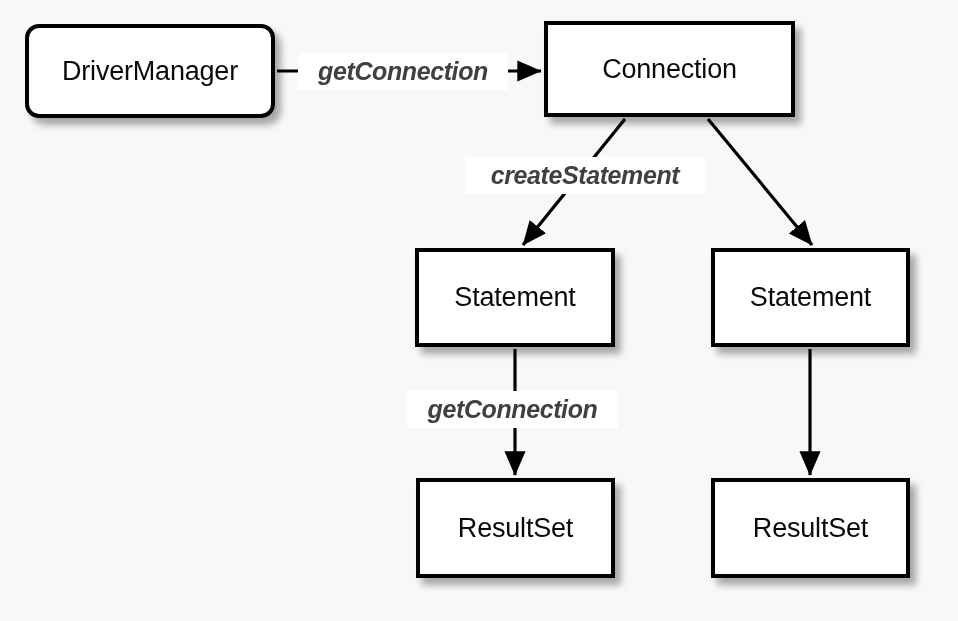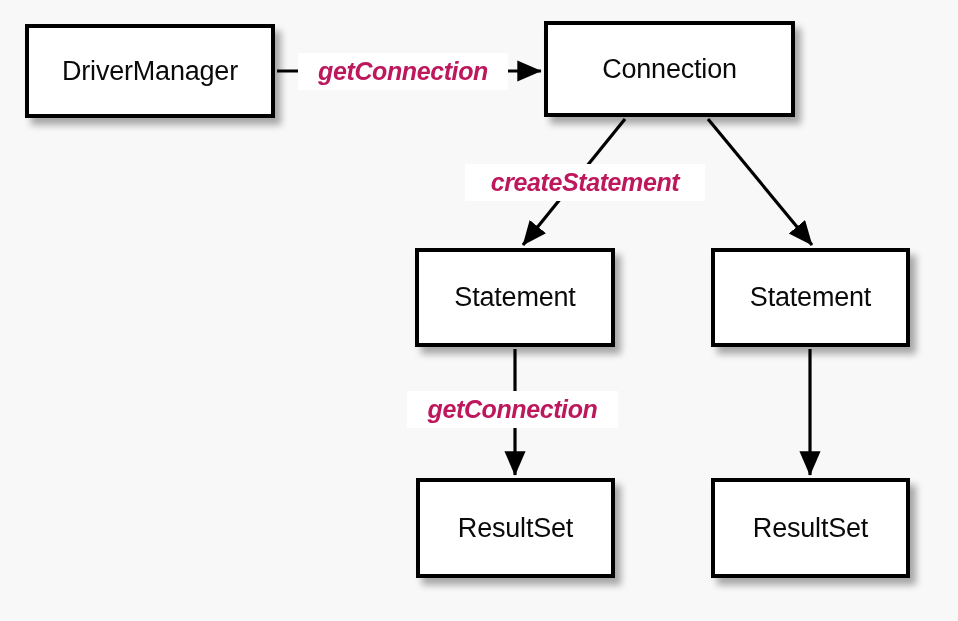--- a/index.html
+++ b/index.html
@@ -48,21 +48,21 @@
     white-space: nowrap;
     line-height: 1;
   }
   .edge-label {
     position: absolute;
     background: #ffffff;
     font-family: "Liberation Sans", sans-serif;
     font-style: italic;
     font-weight: 700;
     font-size: 25px;
-    color: #be185d;
+    color: #404040;
     letter-spacing: -0.4px;
     white-space: nowrap;
     line-height: 1;
     display: flex;
     align-items: center;
     justify-content: center;
   }
 </style>
 </head>
 <body>
@@ -80,21 +80,21 @@
 
     <line x1="625" y1="119" x2="523" y2="245" stroke="#000000" stroke-width="3.2" marker-end="url(#arrowhead)"></line>
 
     <line x1="708" y1="119" x2="812" y2="245" stroke="#000000" stroke-width="3.2" marker-end="url(#arrowhead)"></line>
 
     <line x1="515" y1="349" x2="515" y2="475" stroke="#000000" stroke-width="3.2" marker-end="url(#arrowhead)"></line>
 
     <line x1="810" y1="349" x2="810" y2="475" stroke="#000000" stroke-width="3.2" marker-end="url(#arrowhead)"></line>
   </svg>
 
-  <div class="node" style="left:25px; top:24px; width:250px; height:94px;">
+  <div class="node" style="left:25px; top:24px; width:250px; height:94px;border-radius:14px;">
     <span class="node-label">DriverManager</span>
   </div>
 
   <div class="node" style="left:544px; top:21px; width:251px; height:96px;">
     <span class="node-label">Connection</span>
   </div>
 
   <div class="node" style="left:415px; top:248px; width:200px; height:99px;">
     <span class="node-label">Statement</span>
   </div>
@@ -106,17 +106,17 @@
   <div class="node" style="left:416px; top:478px; width:199px; height:100px;">
     <span class="node-label">ResultSet</span>
   </div>
 
   <div class="node" style="left:711px; top:478px; width:199px; height:100px;">
     <span class="node-label">ResultSet</span>
   </div>
 
   <div class="edge-label" style="left:298px; top:53px; width:210px; height:37px;">getConnection</div>
 
-  <div class="edge-label" style="left:465px; top:164px; width:240px; height:37px;">createStatement</div>
+  <div class="edge-label" style="left:465px; top:157px; width:240px; height:37px;">createStatement</div>
 
   <div class="edge-label" style="left:407px; top:391px; width:211px; height:37px;">getConnection</div>
 
 </div>
 
 </body></html>

